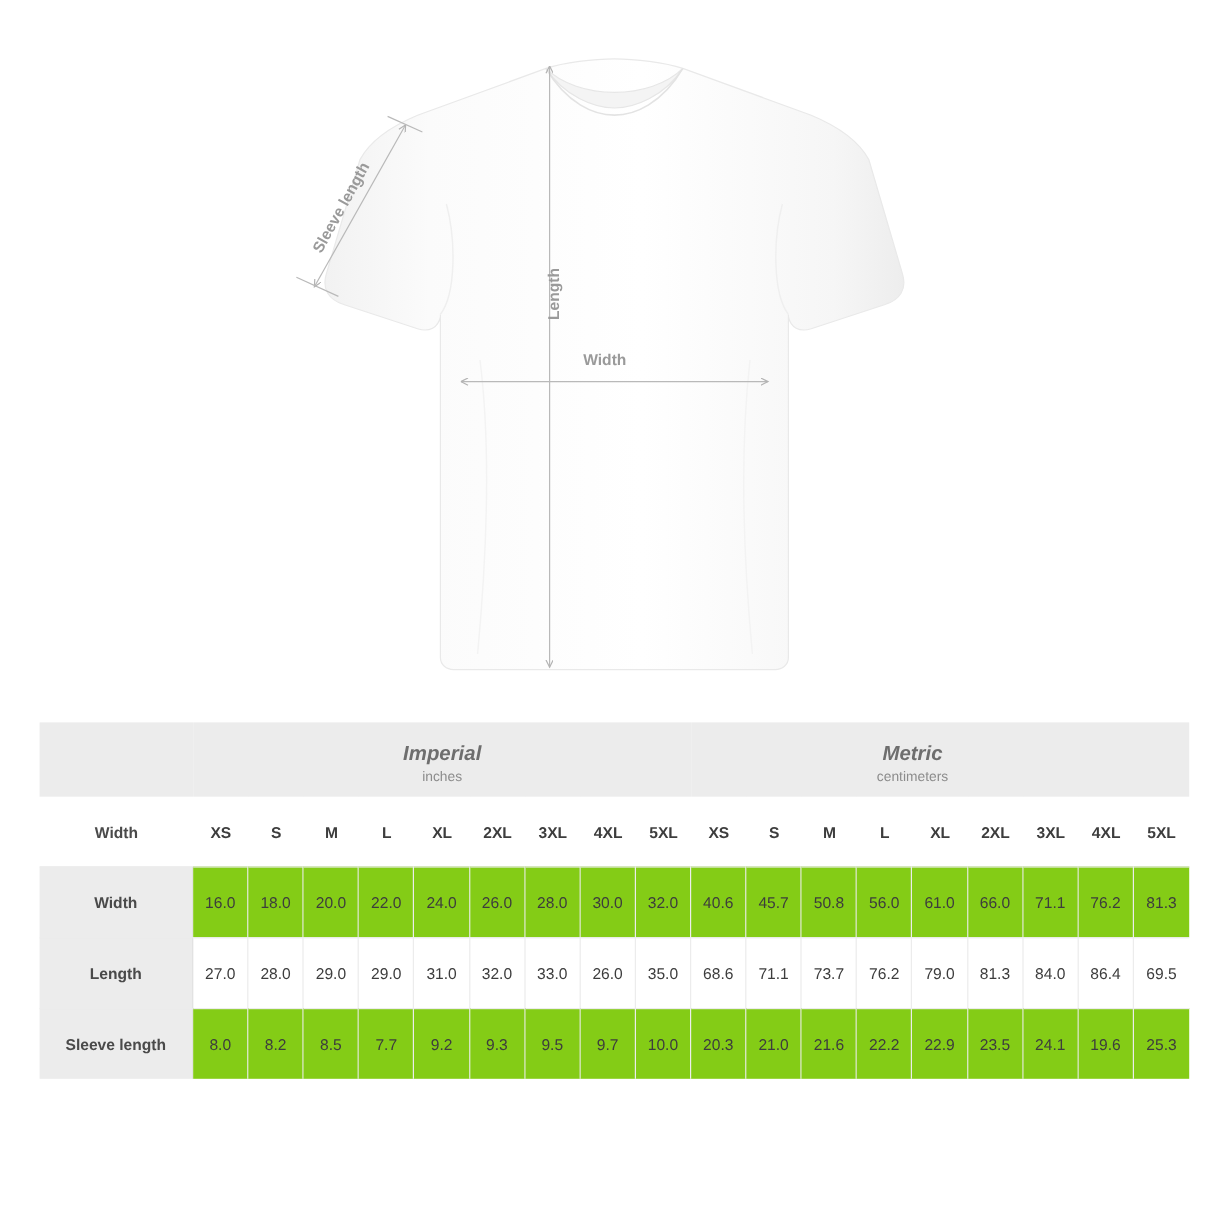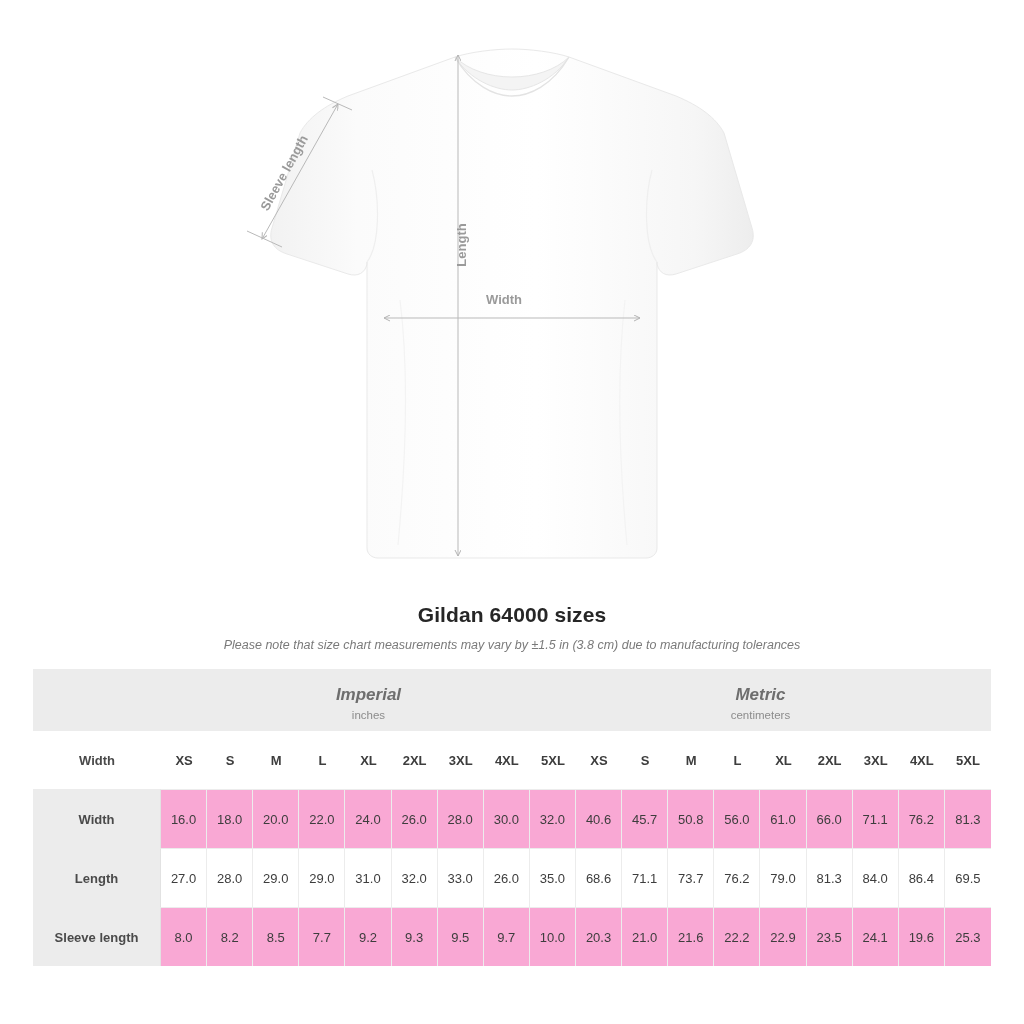--- a/index.html
+++ b/index.html
@@ -100,21 +100,21 @@
     font-weight: bold;
     color: #4a4a4a;
   }
 
   
   tr.data-row td {
     height: 59px;
     border-right: 1px solid #ececec;
     border-top: 1px solid #ececec;
   }
-  tr.data-row.alt td { background: #f9a8d4; }
+  tr.data-row.alt td { background: #84cc16; }
   tr.data-row td.rowhead {
     font-weight: bold;
     color: #4a4a4a;
     font-size: 13px;
     background: #ececec;
     border-right: 1px solid #e2e2e2;
   }
   tr.data-row.alt td.rowhead { background: #ececec; }
   tr.data-row td.last-col { border-right: none; }
   .size-row td.last-col { border-right: none; }
@@ -189,24 +189,20 @@
         <line x1="247" y1="231" x2="282" y2="247"></line>
         <line x1="323" y1="97" x2="352" y2="110"></line>
       </g>
 
       <text x="466" y="245" transform="rotate(-90 466 245)" font-family="Liberation Sans, sans-serif" font-size="13" font-weight="bold" fill="#9a9a9a" text-anchor="middle">Length</text>
       <text x="504" y="304" font-family="Liberation Sans, sans-serif" font-size="13" font-weight="bold" fill="#9a9a9a" text-anchor="middle">Width</text>
       <text x="288" y="175" transform="rotate(-61 288 175)" font-family="Liberation Sans, sans-serif" font-size="13" font-weight="bold" fill="#9a9a9a" text-anchor="middle">Sleeve length</text>
     </svg>
   </div>
 
-  <div id="title-block">
-    <div id="chart-title">Gildan 64000 sizes</div>
-    <div id="chart-note">Please note that size chart measurements may vary by ±1.5 in (3.8 cm) due to manufacturing tolerances</div>
-  </div>
 
   <div id="table-wrap">
     <table class="size-chart">
       <colgroup>
         <col class="rowhead-col">
         <col>
           <col>
           <col>
           <col>
           <col>

